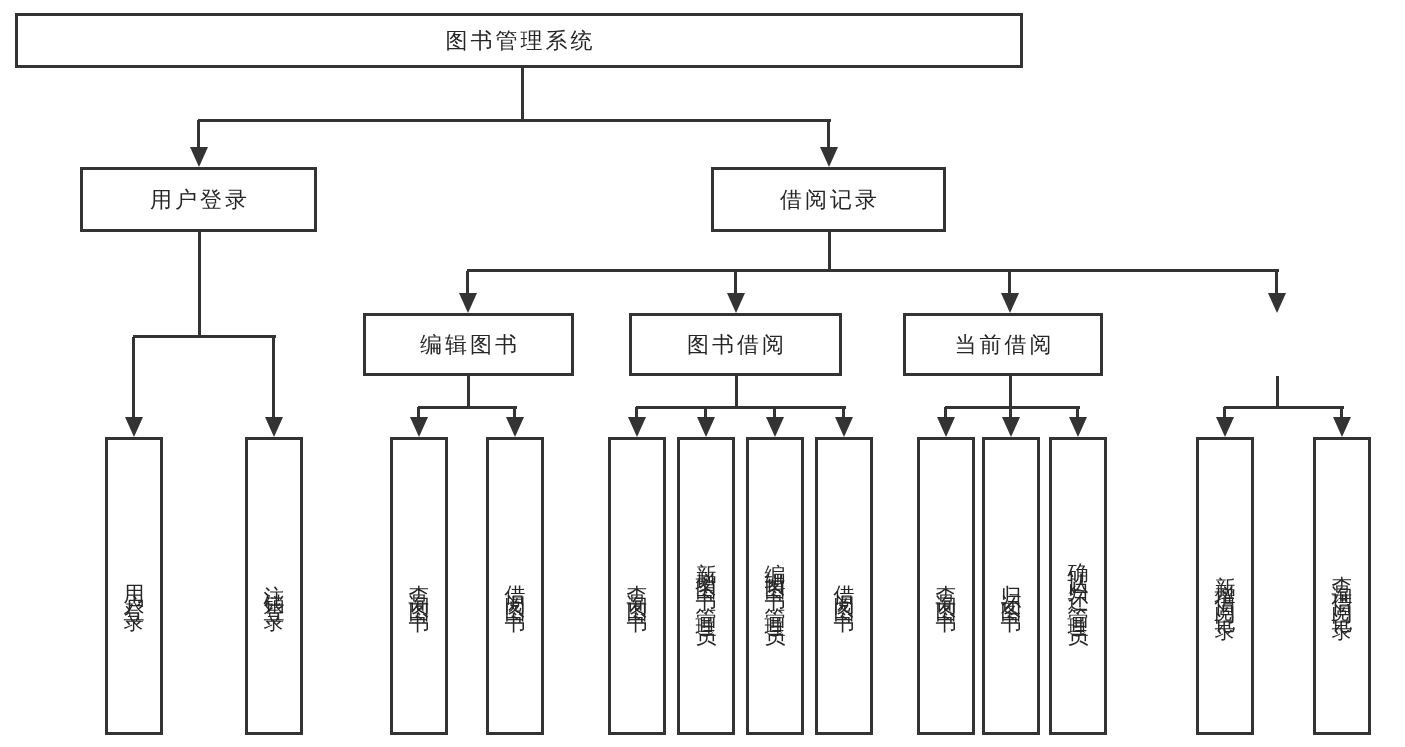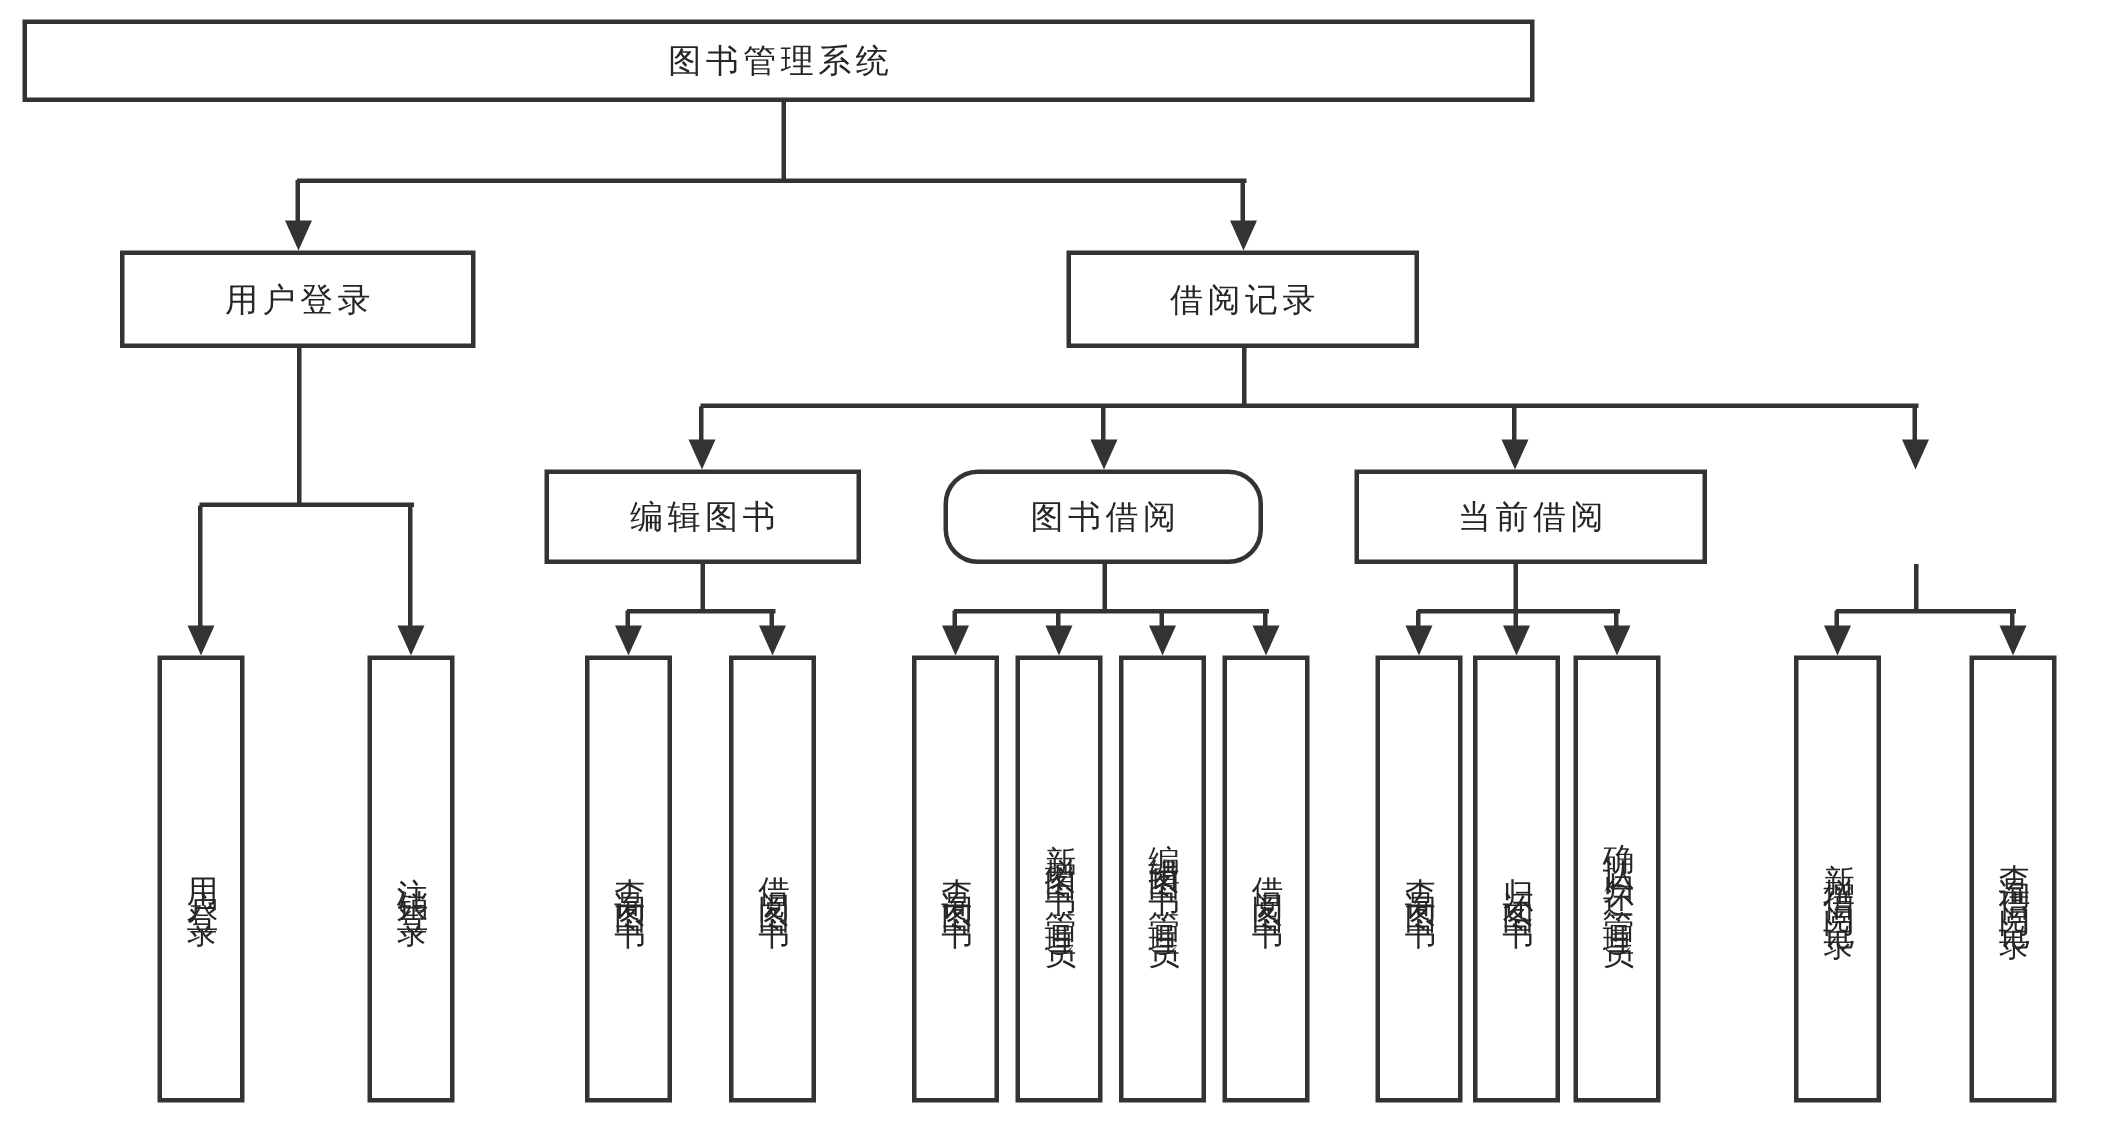--- a/index.html
+++ b/index.html
@@ -113,24 +113,24 @@
       <i class="head"></i>
     </div>
   <div class="arrow" style="left:1268px;top:271px;height:42px;">
       <i class="shaft" style="height:24px;"></i>
       <i class="head"></i>
     </div>
 
   <div class="box h" style="left:363px;top:313px;width:211px;height:63px;">
     <span>编辑图书</span>
   </div>
-  <div class="box h" style="left:629px;top:313px;width:213px;height:63px;border-radius:23px;">
+  <div class="box h" style="left:629px;top:313px;width:213px;height:63px;">
     <span>图书借阅</span>
   </div>
-  <div class="box h" style="left:903px;top:313px;width:235px;height:63px;">
+  <div class="box h" style="left:903px;top:313px;width:200px;height:63px;">
     <span>当前借阅</span>
   </div>
 
   <div class="vline" style="left:467px;top:376px;height:32px;"></div>
   <div class="hline" style="left:418px;top:406px;width:99px;"></div>
   <div class="arrow" style="left:410px;top:407px;height:30px;">
       <i class="shaft" style="height:12px;"></i>
       <i class="head"></i>
     </div>
   <div class="arrow" style="left:506px;top:407px;height:30px;">

